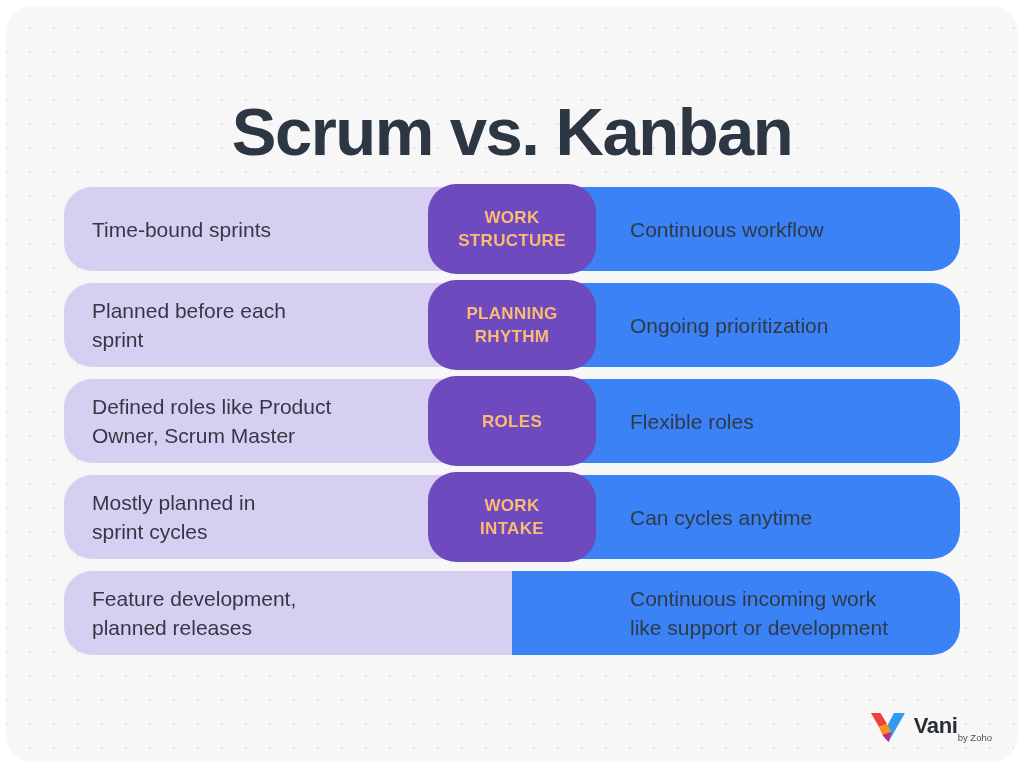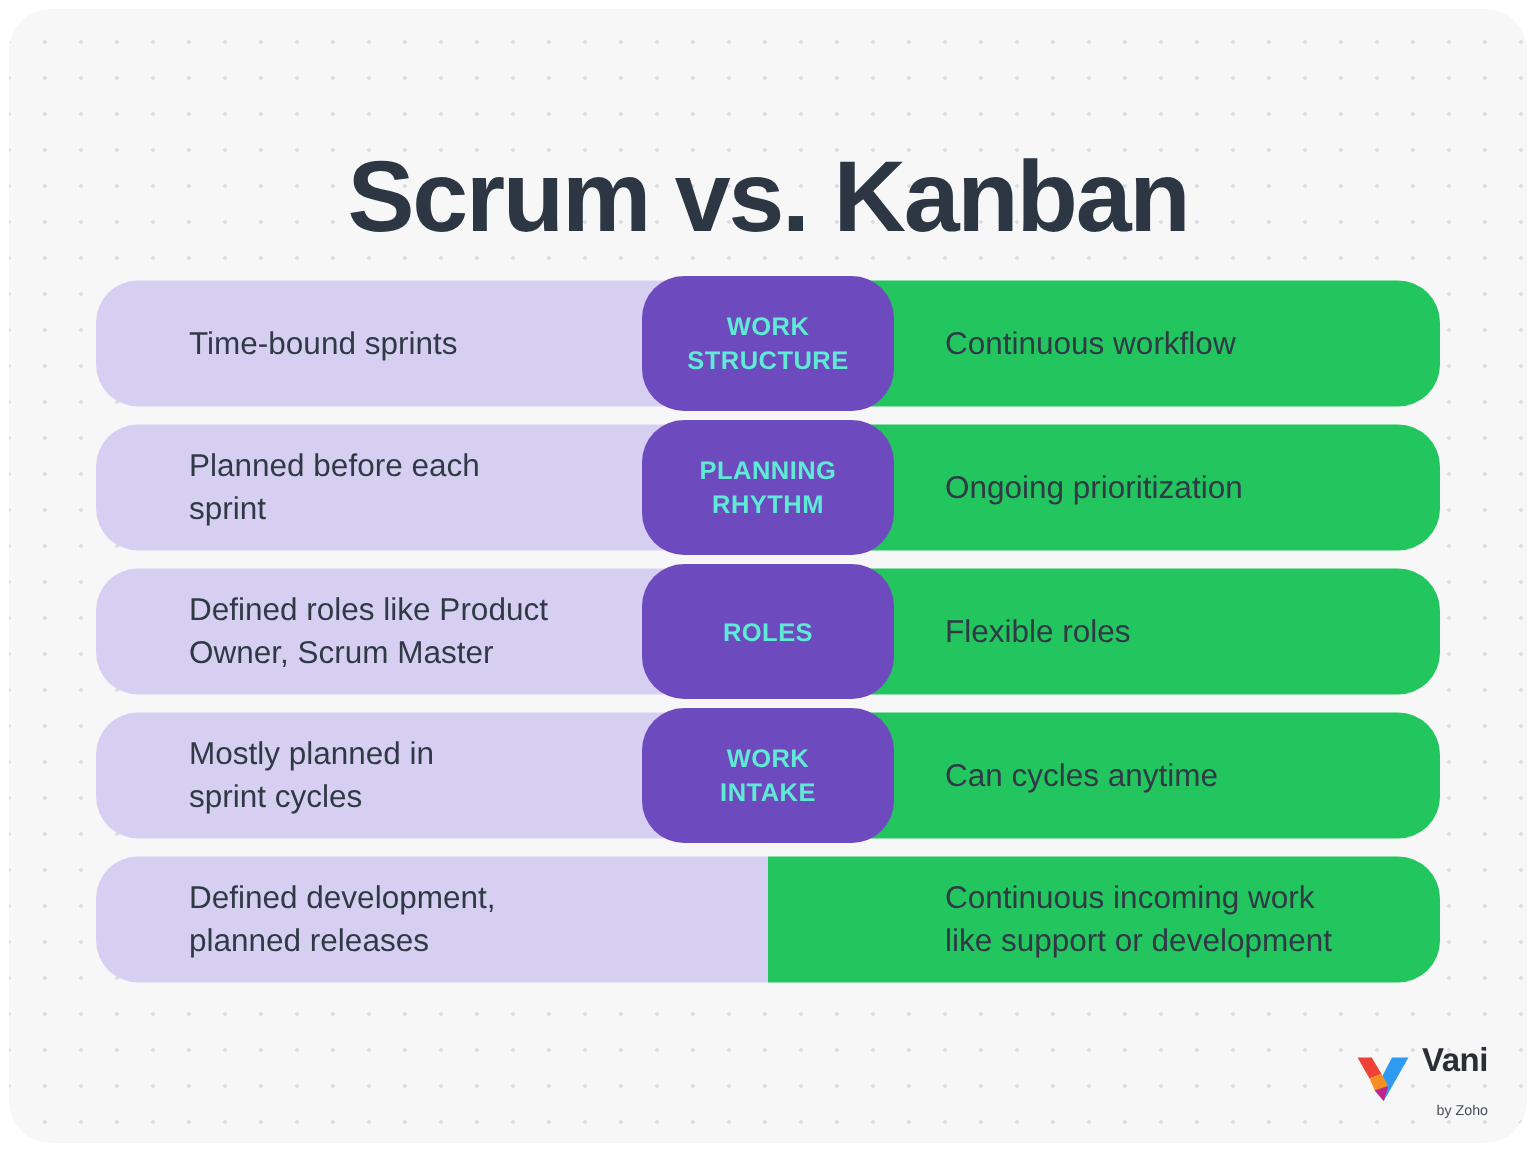--- a/index.html
+++ b/index.html
@@ -41,53 +41,53 @@
     display:flex;align-items:center;
     color:#303a46;
     font-size:21px;
     line-height:29px;
     white-space:pre-line;
   }
   .cell-left{
     left:0;width:50%;
     background:#d7cff1;
     border-radius:28px 0 0 28px;
-    padding-left:62px;
+    padding-left:28px;
     box-sizing:border-box;
   }
   .cell-right{
     left:50%;width:50%;
-    background:#22c55e;
+    background:#3b82f6;
     border-radius:0 28px 28px 0;
     padding-left:118px;
     box-sizing:border-box;
   }
   .pill{
     position:absolute;
     left:50%;top:-3px;
     transform:translateX(-50%);
     width:168px;height:90px;
     background:#6e4abf;
     border-radius:28px;
     display:flex;align-items:center;justify-content:center;
     text-align:center;
-    color:#5eead4;
+    color:#fdba74;
     font-size:17px;
     font-weight:700;
     line-height:23px;
     letter-spacing:0.3px;
     white-space:pre-line;
     z-index:2;
   }
   .brand{
     position:absolute;
     right:32px;bottom:22px;
     display:flex;align-items:center;gap:8px;
   }
-  .brand-text{display:flex;flex-direction:column;align-items:flex-start;}
+  .brand-text{display:flex;flex-direction:row;align-items:flex-start;}
   .brand-name{
     font-size:22px;font-weight:700;color:#2a2f36;line-height:22px;letter-spacing:-0.3px;
   }
   .brand-byline{
     font-size:9.5px;color:#4a4f57;margin-top:17px;align-self:flex-end;
   }
 </style>
 </head>
 <body>
 
@@ -121,21 +121,21 @@
 
   <div class="row">
     <div class="cell cell-left">Mostly planned in
 sprint cycles</div>
     <div class="cell cell-right">Can cycles anytime</div>
     <div class="pill">WORK
 INTAKE</div>
   </div>
 
   <div class="row">
-    <div class="cell cell-left">Defined development,
+    <div class="cell cell-left">Feature development,
 planned releases</div>
     <div class="cell cell-right">Continuous incoming work
 like support or development</div>
   </div>
 
 </div>
 
 <div class="brand">
   <span style="display:inline-block;line-height:0;">
     <svg width="36" height="34" viewBox="0 0 36 34" xmlns="http://www.w3.org/2000/svg">

